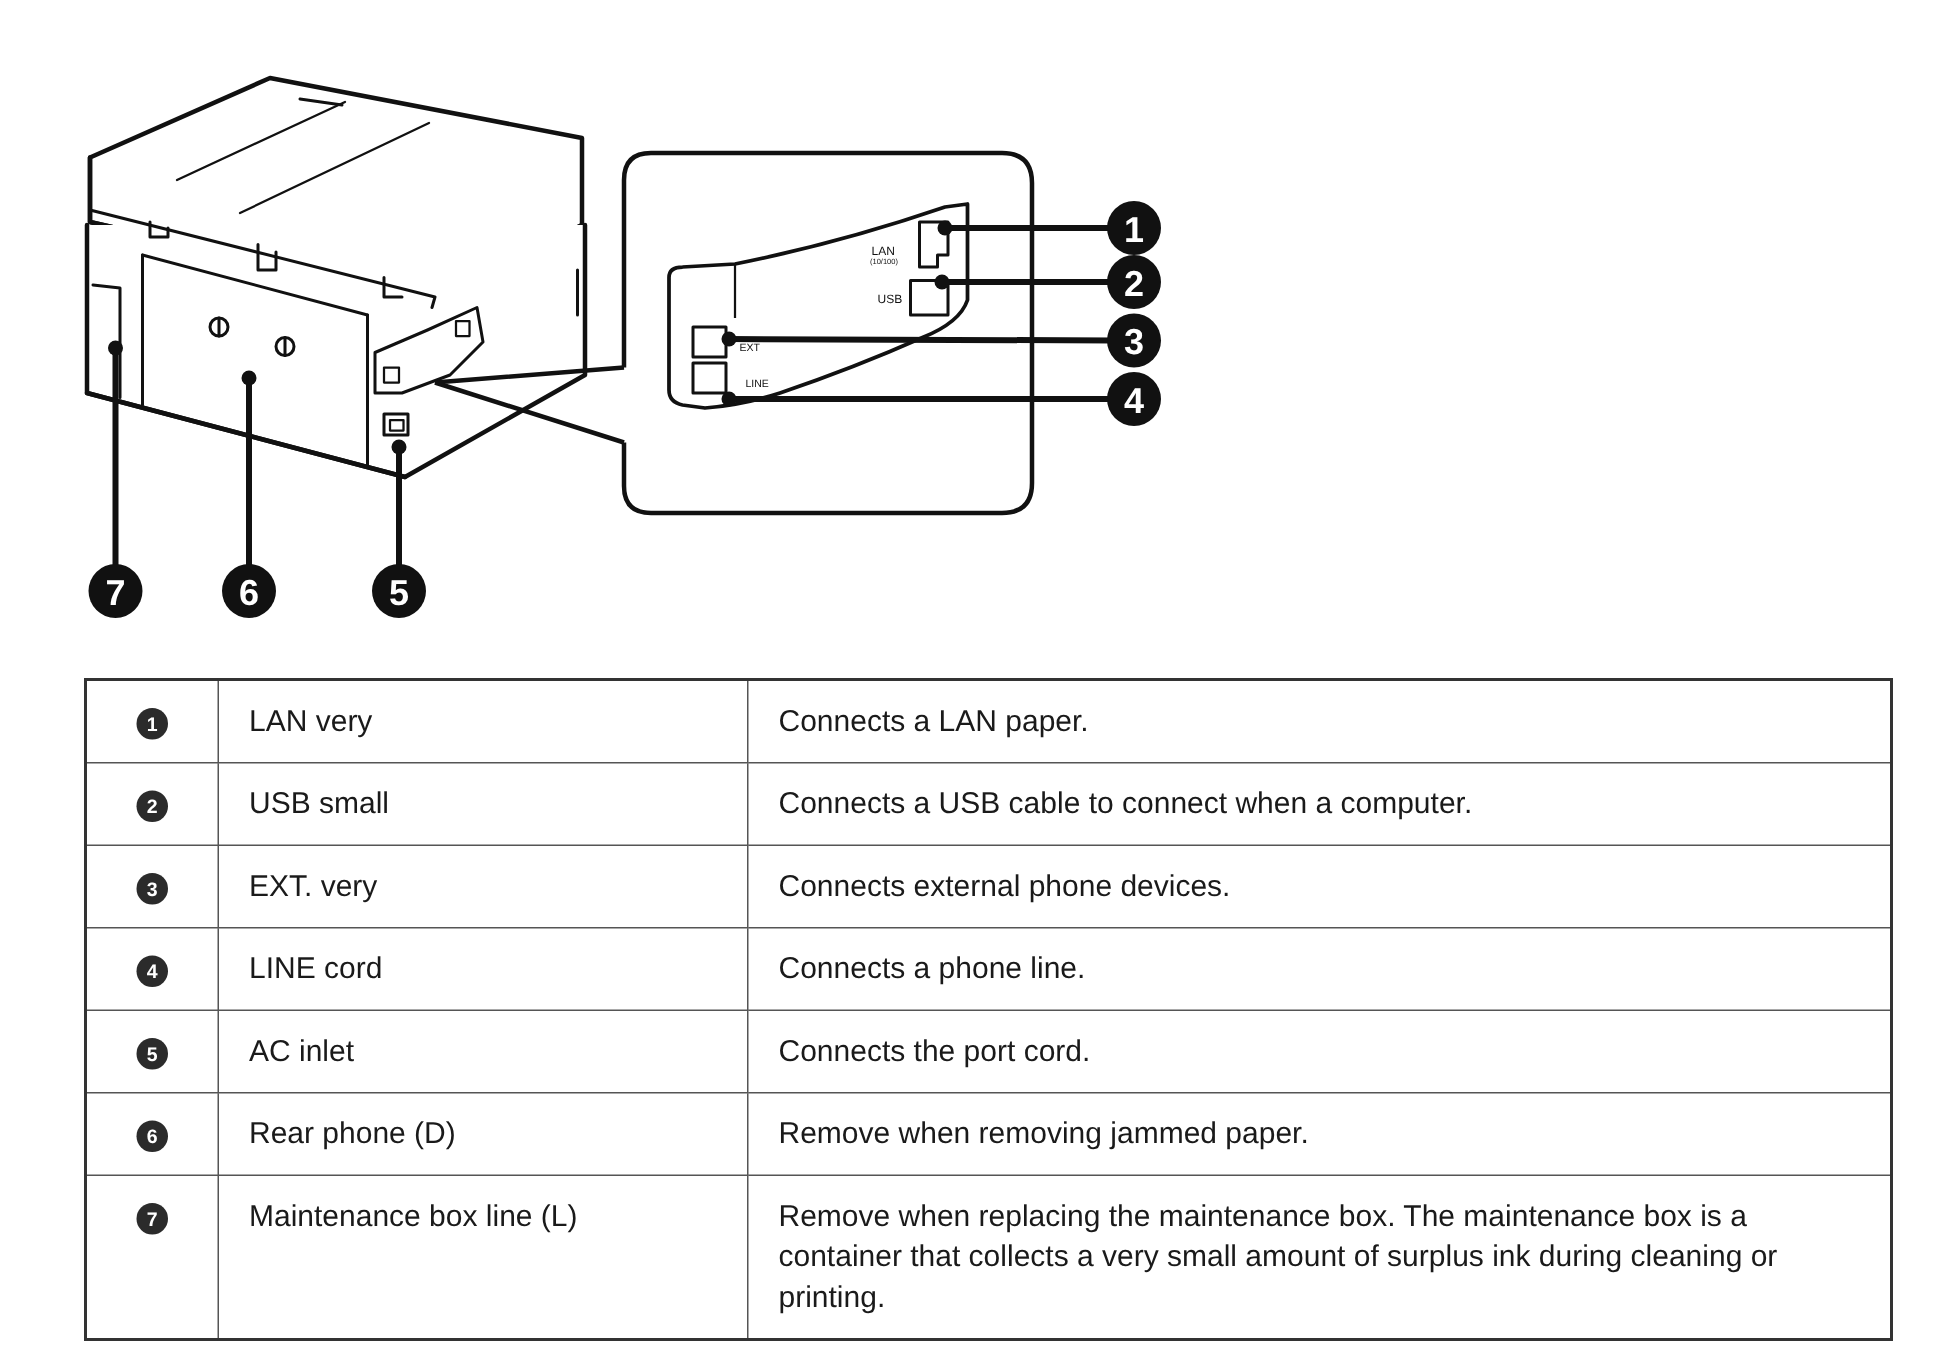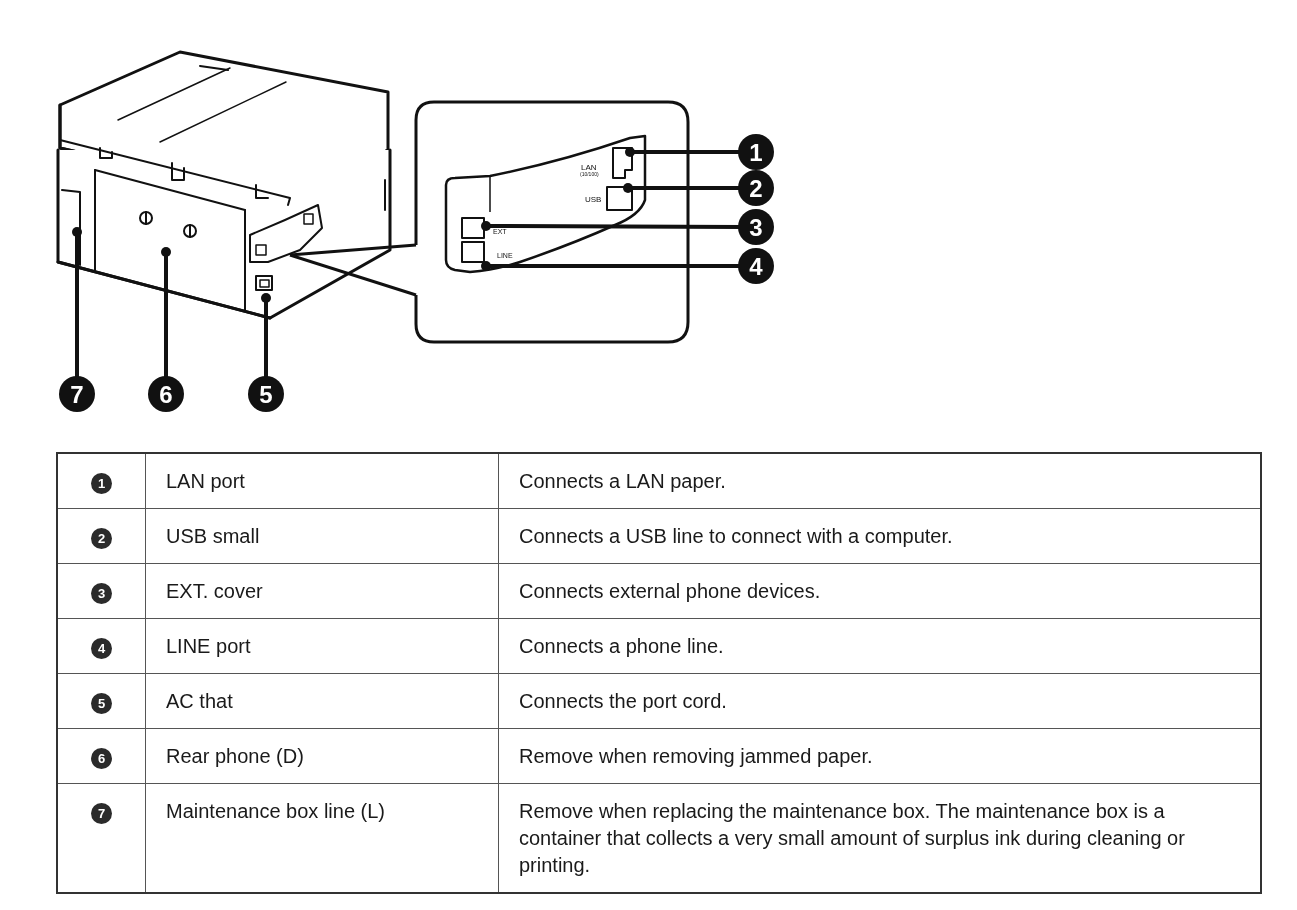--- a/index.html
+++ b/index.html
@@ -118,41 +118,41 @@
   <g>
       <circle cx="77" cy="394" r="18" fill="#111"></circle>
       <text class="callout-num" x="77" y="403" text-anchor="middle">7</text>
     </g>
 </svg>
 
 <table id="parts-table">
   <tbody>
     <tr>
       <td class="num"><span class="badge">1</span></td>
-      <td class="name">LAN port</td>
+      <td class="name">LAN very</td>
       <td>Connects a LAN paper.</td>
     </tr>
     <tr>
       <td class="num"><span class="badge">2</span></td>
       <td class="name">USB small</td>
-      <td>Connects a USB line to connect with a computer.</td>
+      <td>Connects a USB cable to connect when a computer.</td>
     </tr>
     <tr>
       <td class="num"><span class="badge">3</span></td>
-      <td class="name">EXT. cover</td>
+      <td class="name">EXT. very</td>
       <td>Connects external phone devices.</td>
     </tr>
     <tr>
       <td class="num"><span class="badge">4</span></td>
-      <td class="name">LINE port</td>
+      <td class="name">LINE cord</td>
       <td>Connects a phone line.</td>
     </tr>
     <tr>
       <td class="num"><span class="badge">5</span></td>
-      <td class="name">AC that</td>
+      <td class="name">AC inlet</td>
       <td>Connects the port cord.</td>
     </tr>
     <tr>
       <td class="num"><span class="badge">6</span></td>
       <td class="name">Rear phone (D)</td>
       <td>Remove when removing jammed paper.</td>
     </tr>
     <tr>
       <td class="num"><span class="badge">7</span></td>
       <td class="name">Maintenance box line (L)</td>

